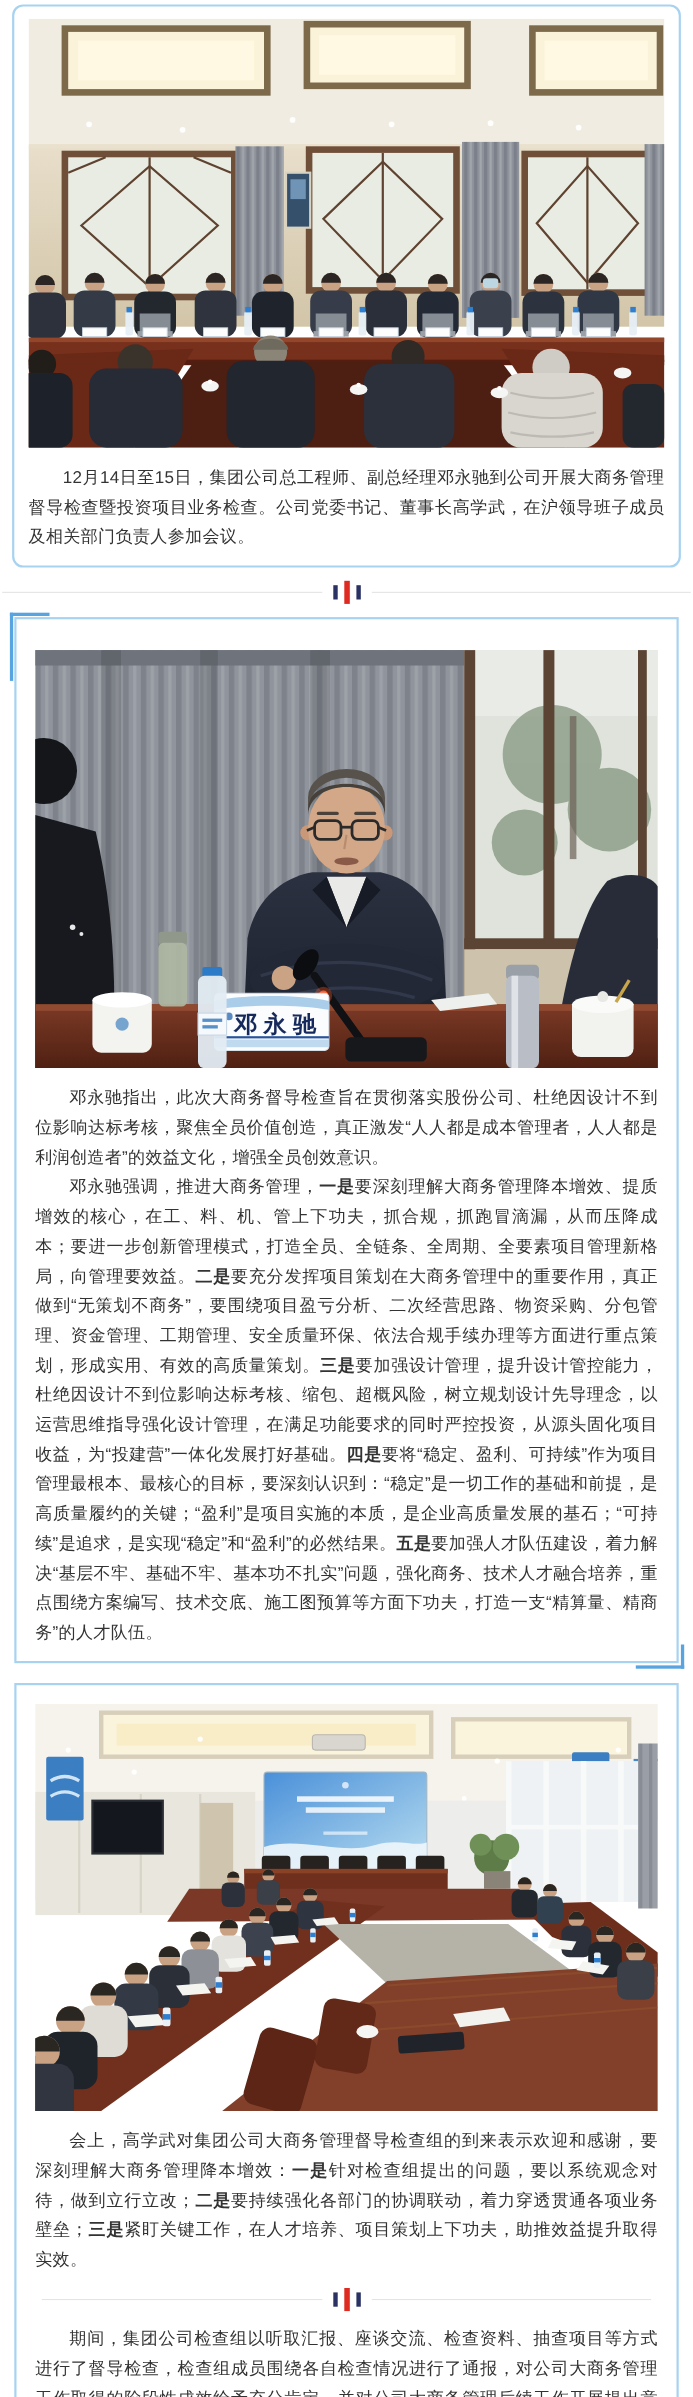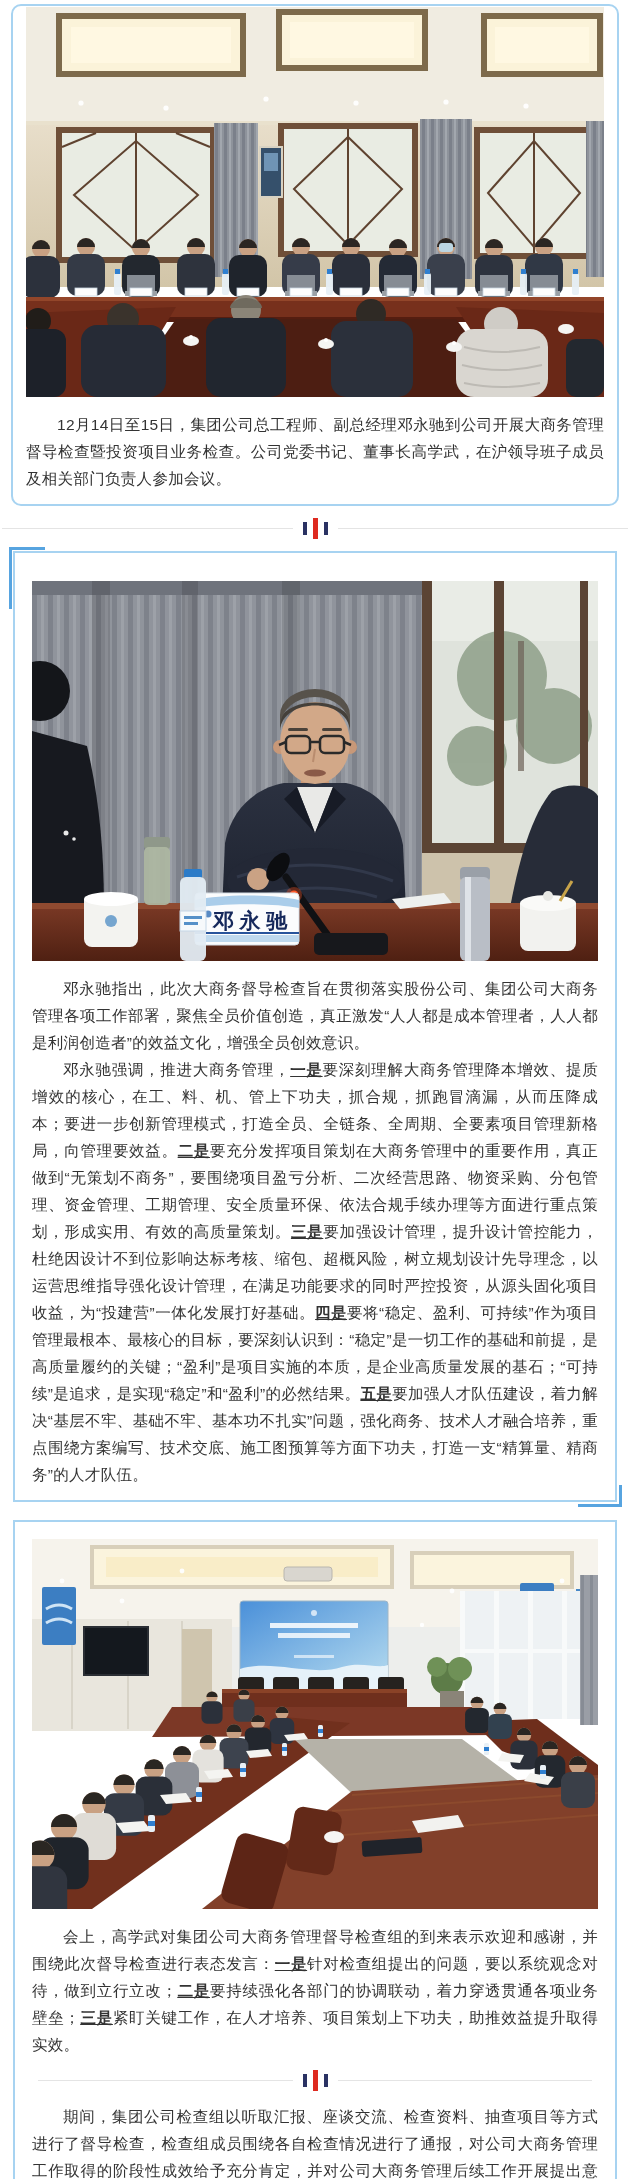--- a/index.html
+++ b/index.html
@@ -3,31 +3,31 @@
 <meta charset="utf-8">
 <style>
   :root{
     --boxBorder:#a7d3f1; --bracket:#57a4e0; --barNavy:#2a3263; --barRed:#de2a20;
     --dotBlue:#57a0e4; --dotLine:#a9cff0; --divGray:#e4e4e4; --textCol:#333333;
   }
   *{box-sizing:border-box;}
   html,body{margin:0;padding:0;background:#ffffff;}
   body{width:630px;font-family:"Liberation Sans","DejaVu Sans",sans-serif;}
   .card{border:2px solid var(--boxBorder);background:#fff;}
-  .card1{margin:4px 11px 0;border-radius:10px;padding:1px 13px 12px;}
+  .card1{margin:4px 11px 0;border-radius:10px;padding:11px 13px 12px;}
   .card2{margin:0 13px;padding:28px 17px 12px;position:relative;}
   .card3{margin:18px 13px 12px;padding:17px 17px 8px;}
   .bracket-tl{position:absolute;top:-6px;left:-6px;width:36px;height:62px;
     border-top:3px solid var(--bracket);border-left:3px solid var(--bracket);}
   .bracket-br{position:absolute;bottom:-7px;right:-7px;width:44px;height:22px;
     border-bottom:3px solid var(--bracket);border-right:3px solid var(--bracket);}
   svg.photo{display:block;width:100%;height:auto;}
   .para{font-size:15.5px;line-height:27px;color:var(--textCol);text-indent:2em;
     text-align:justify;letter-spacing:0.3px;margin:0;}
-  .para b{font-weight:700;text-decoration:underline;}
+  .para b{font-weight:700;}
   .after-photo{margin-top:14px;}
   .divider{display:flex;align-items:center;height:21px;margin:12px 2px;}
   .divider.inner{margin:12px 6px;}
   .divider .dline{flex:1;height:1px;background:var(--divGray);}
   .bars{display:flex;align-items:center;gap:6px;margin:0 10px;}
   .bars i{display:block;}
   .bn{width:4px;height:13px;background:var(--barNavy);}
   .br{width:5px;height:21px;background:var(--barRed);}
 </style>
 </head>
@@ -316,21 +316,21 @@
     <rect x="152" y="335" width="18" height="3" fill="#5590c8"></rect>
       <rect x="152" y="341" width="14" height="3" fill="#5590c8"></rect>
     <rect x="428" y="286" width="30" height="14" rx="4" fill="#9aa0a8"></rect>
     <rect x="428" y="296" width="30" height="84" rx="6" fill="#b9bec6"></rect>
     <rect x="433" y="296" width="6" height="84" fill="#dfe3e8"></rect>
     <path d="M488,322 h56 v40 a8,8 0 0 1 -8,8 h-40 a8,8 0 0 1 -8,-8 Z" fill="#f2f2ef"></path>
     <ellipse cx="516" cy="322" rx="28" ry="8" fill="#fafaf8"></ellipse>
     <circle cx="516" cy="315" r="5" fill="#e8e8e4"></circle>
     <line x1="540" y1="300" x2="528" y2="320" stroke="#c8a44a" stroke-width="3"></line>
   </svg>
-  <p class="para after-photo">邓永驰指出，此次大商务督导检查旨在贯彻落实股份公司、集团公司大商务管理各项工作部署，聚焦全员价值创造，真正激发“人人都是成本管理者，人人都是利润创造者”的效益文化，增强全员创效意识。</p>
+  <p class="para after-photo">邓永驰指出，此次大商务督导检查旨在贯彻落实股份公司、杜绝因设计不到位影响达标考核，聚焦全员价值创造，真正激发“人人都是成本管理者，人人都是利润创造者”的效益文化，增强全员创效意识。</p>
   <p class="para"><span>邓永驰强调，推进大商务管理，</span><b>一是</b><span>要深刻理解大商务管理降本增效、提质增效的核心，在工、料、机、管上下功夫，抓合规，抓跑冒滴漏，从而压降成本；要进一步创新管理模式，打造全员、全链条、全周期、全要素项目管理新格局，向管理要效益。</span><b>二是</b><span>要充分发挥项目策划在大商务管理中的重要作用，真正做到“无策划不商务”，要围绕项目盈亏分析、二次经营思路、物资采购、分包管理、资金管理、工期管理、安全质量环保、依法合规手续办理等方面进行重点策划，形成实用、有效的高质量策划。</span><b>三是</b><span>要加强设计管理，提升设计管控能力，杜绝因设计不到位影响达标考核、缩包、超概风险，树立规划设计先导理念，以运营思维指导强化设计管理，在满足功能要求的同时严控投资，从源头固化项目收益，为“投建营”一体化发展打好基础。</span><b>四是</b><span>要将“稳定、盈利、可持续”作为项目管理最根本、最核心的目标，要深刻认识到：“稳定”是一切工作的基础和前提，是高质量履约的关键；“盈利”是项目实施的本质，是企业高质量发展的基石；“可持续”是追求，是实现“稳定”和“盈利”的必然结果。</span><b>五是</b><span>要加强人才队伍建设，着力解决“基层不牢、基础不牢、基本功不扎实”问题，强化商务、技术人才融合培养，重点围绕方案编写、技术交底、施工图预算等方面下功夫，打造一支“精算量、精商务”的人才队伍。</span></p>
 </div>
 
 <div class="card card3">
   <svg class="photo" viewBox="0 0 566 370" aria-hidden="true">
     <defs>
       <linearGradient id="screenG" x1="0" y1="0" x2="1" y2="1">
         <stop offset="0" stop-color="#4a90d9"></stop>
           <stop offset="1" stop-color="#b8ddf0"></stop>
       </linearGradient>
@@ -464,21 +464,21 @@
         <rect x="452" y="208" width="5" height="4"></rect>
       <rect x="508" y="231" width="6" height="4"></rect>
     </g>
 
     <rect x="196" y="298" width="54" height="72" rx="10" fill="#5d2516" transform="rotate(16 223 334)"></rect>
     <rect x="258" y="270" width="48" height="64" rx="9" fill="#632918" transform="rotate(10 282 302)"></rect>
     <rect x="330" y="300" width="60" height="16" rx="3" fill="#20232a" transform="rotate(-4 360 308)"></rect>
     <polygon points="380,282 426,276 432,288 386,294" fill="#f2f2ef"></polygon>
     <ellipse cx="302" cy="298" rx="10" ry="6" fill="#f5f5f3"></ellipse>
   </svg>
-  <p class="para after-photo"><span>会上，高学武对集团公司大商务管理督导检查组的到来表示欢迎和感谢，并围绕此次督导检查进行表态发言：</span><b>一是</b><span>针对检查组提出的问题，要以系统观念对待，做到立行立改；</span><b>二是</b><span>要持续强化各部门的协调联动，着力穿透贯通各项业务壁垒；</span><b>三是</b><span>紧盯关键工作，在人才培养、项目策划上下功夫，助推效益提升取得实效。</span></p>
+  <p class="para after-photo"><span>会上，高学武对集团公司大商务管理督导检查组的到来表示欢迎和感谢，要深刻理解大商务管理降本增效：</span><b>一是</b><span>针对检查组提出的问题，要以系统观念对待，做到立行立改；</span><b>二是</b><span>要持续强化各部门的协调联动，着力穿透贯通各项业务壁垒；</span><b>三是</b><span>紧盯关键工作，在人才培养、项目策划上下功夫，助推效益提升取得实效。</span></p>
 
   <div class="divider inner">
     <span class="dline"></span>
     <span class="bars">
         <i class="bn"></i>
         <i class="br"></i>
         <i class="bn"></i>
       </span>
     <span class="dline"></span>
   </div>

